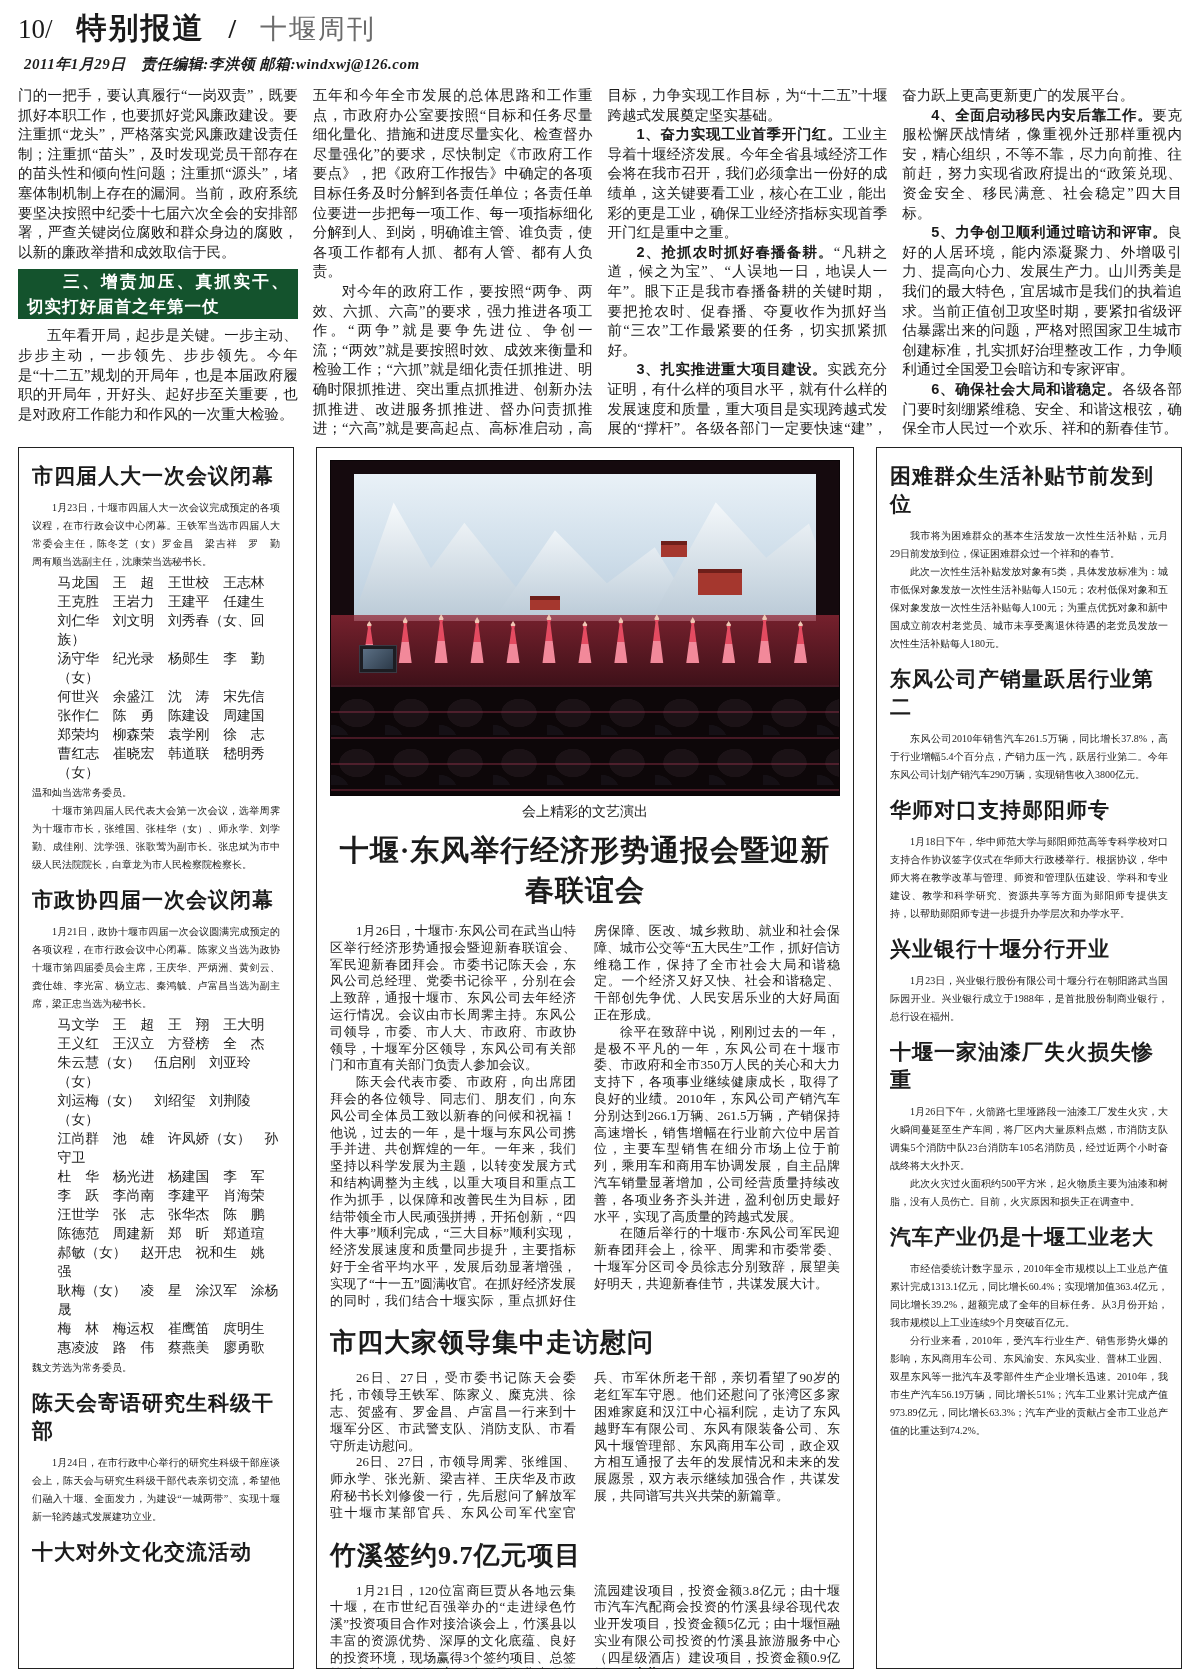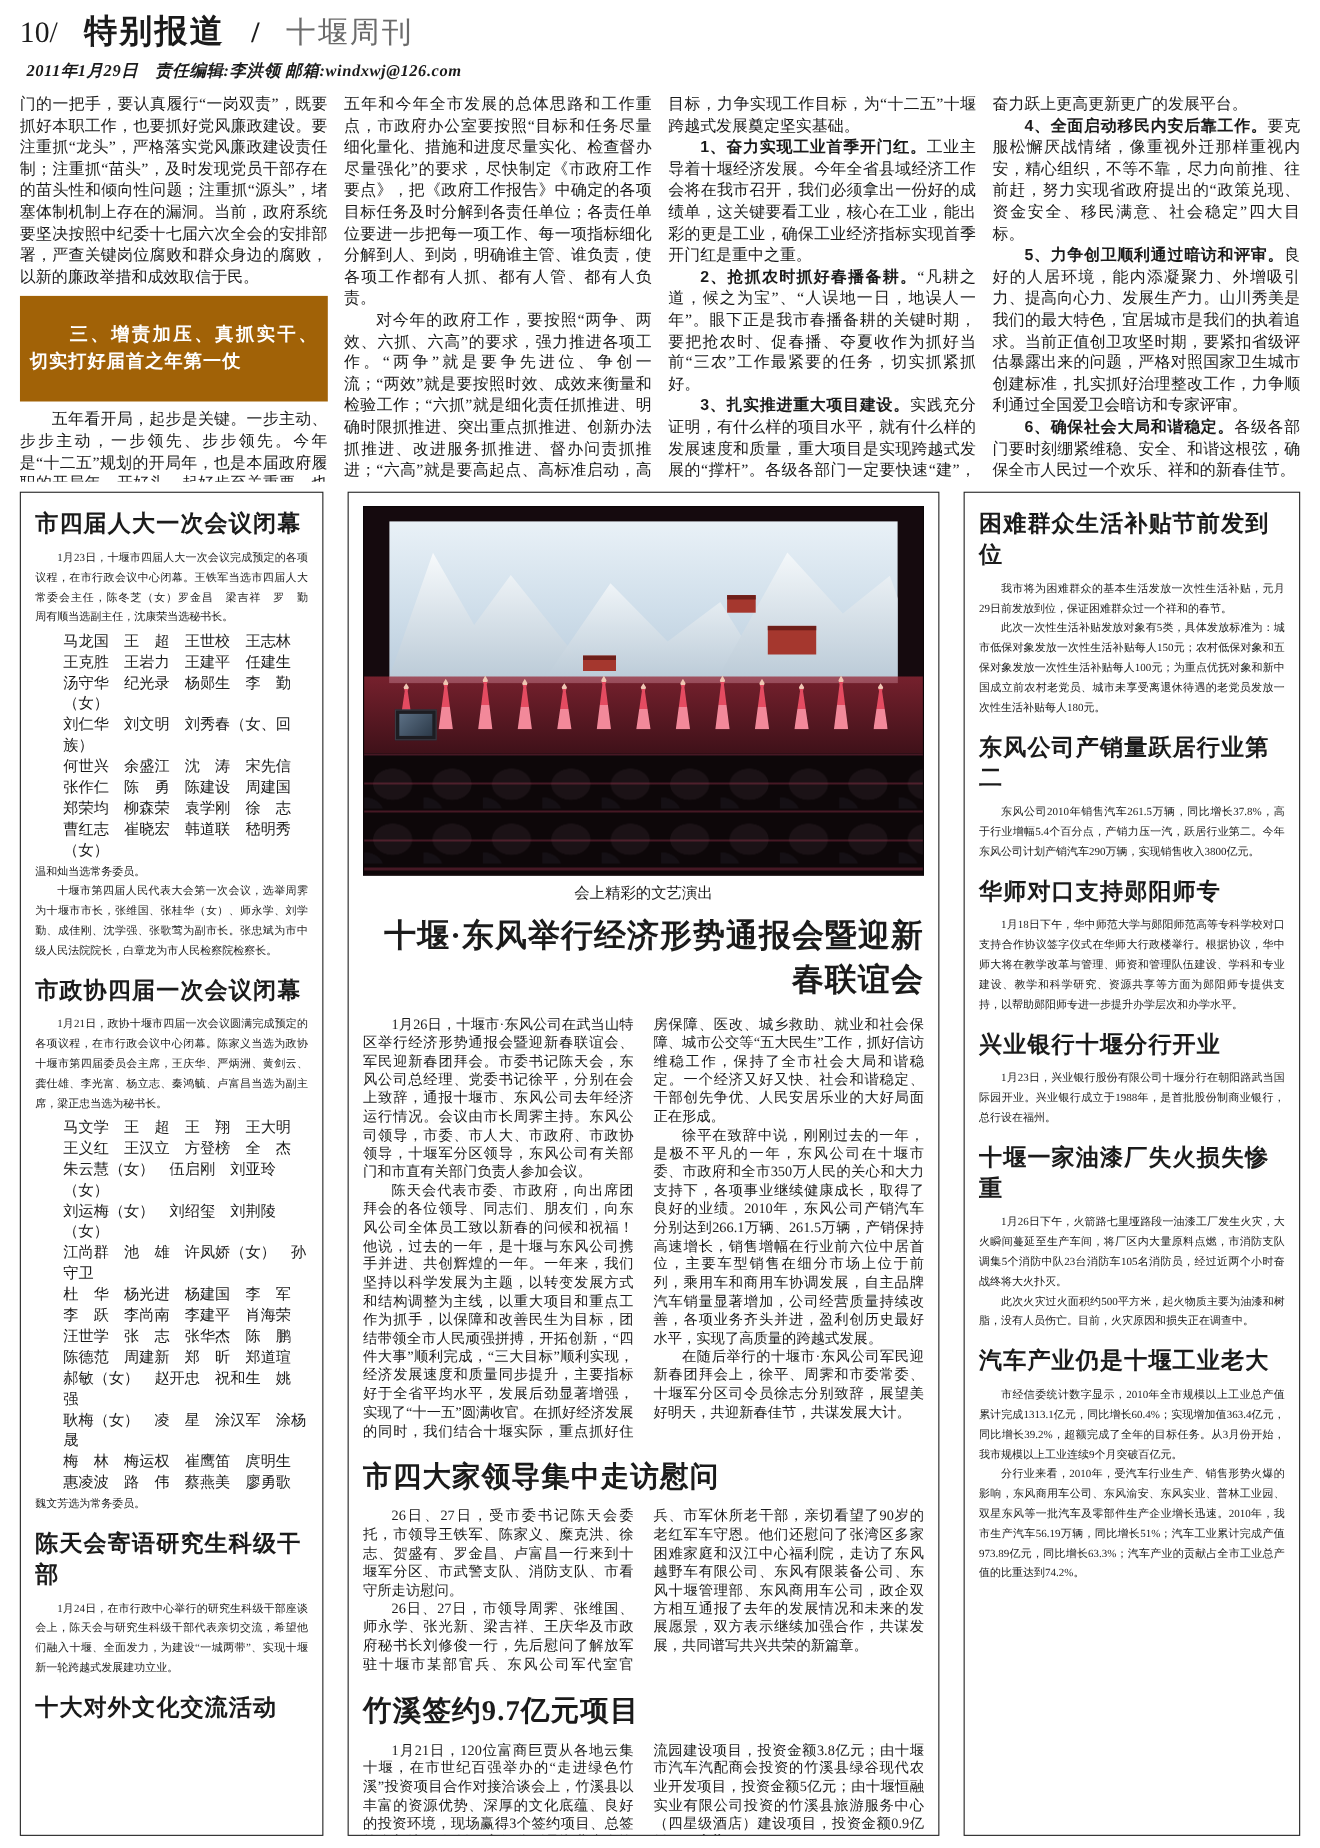--- a/index.html
+++ b/index.html
@@ -14,22 +14,22 @@
   .masthead .sep{font-size:27px;font-weight:bold}
   .masthead .pub{font-size:27px;color:#6b6b6b;letter-spacing:2px}
   .dateline{font-size:15px;font-weight:bold;font-style:italic;margin:6px 0 0 6px;letter-spacing:.5px}
 
   
   #top-section{display:flex;gap:15px;height:352px;overflow:hidden;margin-top:12px}
   .tcol{flex:1;font-size:14.5px;line-height:19.6px;text-align:justify}
   .tcol p{text-indent:2em;margin:0}
   .tcol p.noindent{text-indent:0}
   .tcol .lead{font-family:"Liberation Sans",sans-serif;font-weight:bold}
-  .banner{background:#a16207;color:#fff;font-weight:bold;font-family:"Liberation Sans",sans-serif;
-          font-size:16.5px;line-height:25px;padding:23px 9px;margin:7px 0;text-indent:2.2em;letter-spacing:1px}
+  .banner{background:#14532d;color:#fff;font-weight:bold;font-family:"Liberation Sans",sans-serif;
+          font-size:16.5px;line-height:25px;padding:0 9px;margin:7px 0;text-indent:2.2em;letter-spacing:1px}
 
   
   .boxes{display:flex;gap:22px;margin-top:9px;height:1222px}
   .box{border:1px solid #222;background:#fff;overflow:hidden;padding:12px 13px}
   #left-box{width:276px}
   #center-box{flex:1}
   #right-box{width:306px}
 
   #left-box h2,#right-box h2{font-family:"Liberation Sans",sans-serif;font-size:21px;letter-spacing:1px;margin:12px 0 9px}
   #left-box h2:first-child,#right-box h2:first-child{margin-top:2px}
@@ -63,21 +63,21 @@
   .audience{position:absolute;left:0;right:0;bottom:0;height:33%;background-color:#0d0709;
     background-image:
       repeating-linear-gradient(180deg,rgba(190,60,92,.32) 0 2px,transparent 2px 26px),
       radial-gradient(ellipse 30px 24px at 26px 28px,#1b1216 58%,transparent 60%),
       radial-gradient(ellipse 30px 24px at 0px 54px,#151015 58%,transparent 60%);
     background-size:100% 100%,54px 50px,54px 50px}
 
   .caption{text-align:center;font-weight:normal;font-family:"Liberation Sans",sans-serif;font-size:14px;margin:7px 2px 4px}
 
   
-  .headline{font-size:29px;font-weight:bold;text-align:right;letter-spacing:1px;margin:10px 0 12px;font-family:Liberation Serif, serif}
+  .headline{font-size:29px;font-weight:bold;text-align:center;letter-spacing:1px;margin:10px 0 12px;font-family:Liberation Serif, serif}
   .sechead{font-size:26px;font-weight:bold;letter-spacing:1px;margin:16px 0 10px;font-family:"Liberation Serif",serif}
   .twocol{column-count:2;column-gap:18px;font-size:13px;line-height:16.8px;text-align:justify}
   .twocol p{text-indent:2em;margin:0}
   .byline{font-family:Liberation Mono, monospace;font-weight:bold}
 </style>
 </head>
 <body>
 
 <div class="page">
 
@@ -116,22 +116,22 @@
     </section>
 
   <div class="boxes">
 
     <aside id="left-box" class="box">
         <h2>市四届人大一次会议闭幕</h2>
         <p>1月23日，十堰市四届人大一次会议完成预定的各项议程，在市行政会议中心闭幕。王铁军当选市四届人大常委会主任，陈冬芝（女）罗金昌　梁吉祥　罗　勤　周有顺当选副主任，沈康荣当选秘书长。</p>
         <div class="names">
           <div class="nline">马龙国　王　超　王世校　王志林</div>
           <div class="nline">王克胜　王岩力　王建平　任建生</div>
+          <div class="nline">刘仁华　刘文明　刘秀春（女、回族）</div>
           <div class="nline">汤守华　纪光录　杨郧生　李　勤（女）</div>
-          <div class="nline">刘仁华　刘文明　刘秀春（女、回族）</div>
           <div class="nline">何世兴　余盛江　沈　涛　宋先信</div>
           <div class="nline">张作仁　陈　勇　陈建设　周建国</div>
           <div class="nline">郑荣均　柳森荣　袁学刚　徐　志</div>
           <div class="nline">曹红志　崔晓宏　韩道联　嵇明秀（女）</div>
         </div>
         <p class="noindent">温和灿当选常务委员。</p>
         <p>十堰市第四届人民代表大会第一次会议，选举周霁为十堰市市长，张维国、张桂华（女）、师永学、刘学勤、成佳刚、沈学强、张歌莺为副市长。张忠斌为市中级人民法院院长，白章龙为市人民检察院检察长。</p>
         <h2>市政协四届一次会议闭幕</h2>
         <p>1月21日，政协十堰市四届一次会议圆满完成预定的各项议程，在市行政会议中心闭幕。陈家义当选为政协十堰市第四届委员会主席，王庆华、严炳洲、黄剑云、龚仕雄、李光富、杨立志、秦鸿毓、卢富昌当选为副主席，梁正忠当选为秘书长。</p>
         <div class="names">

